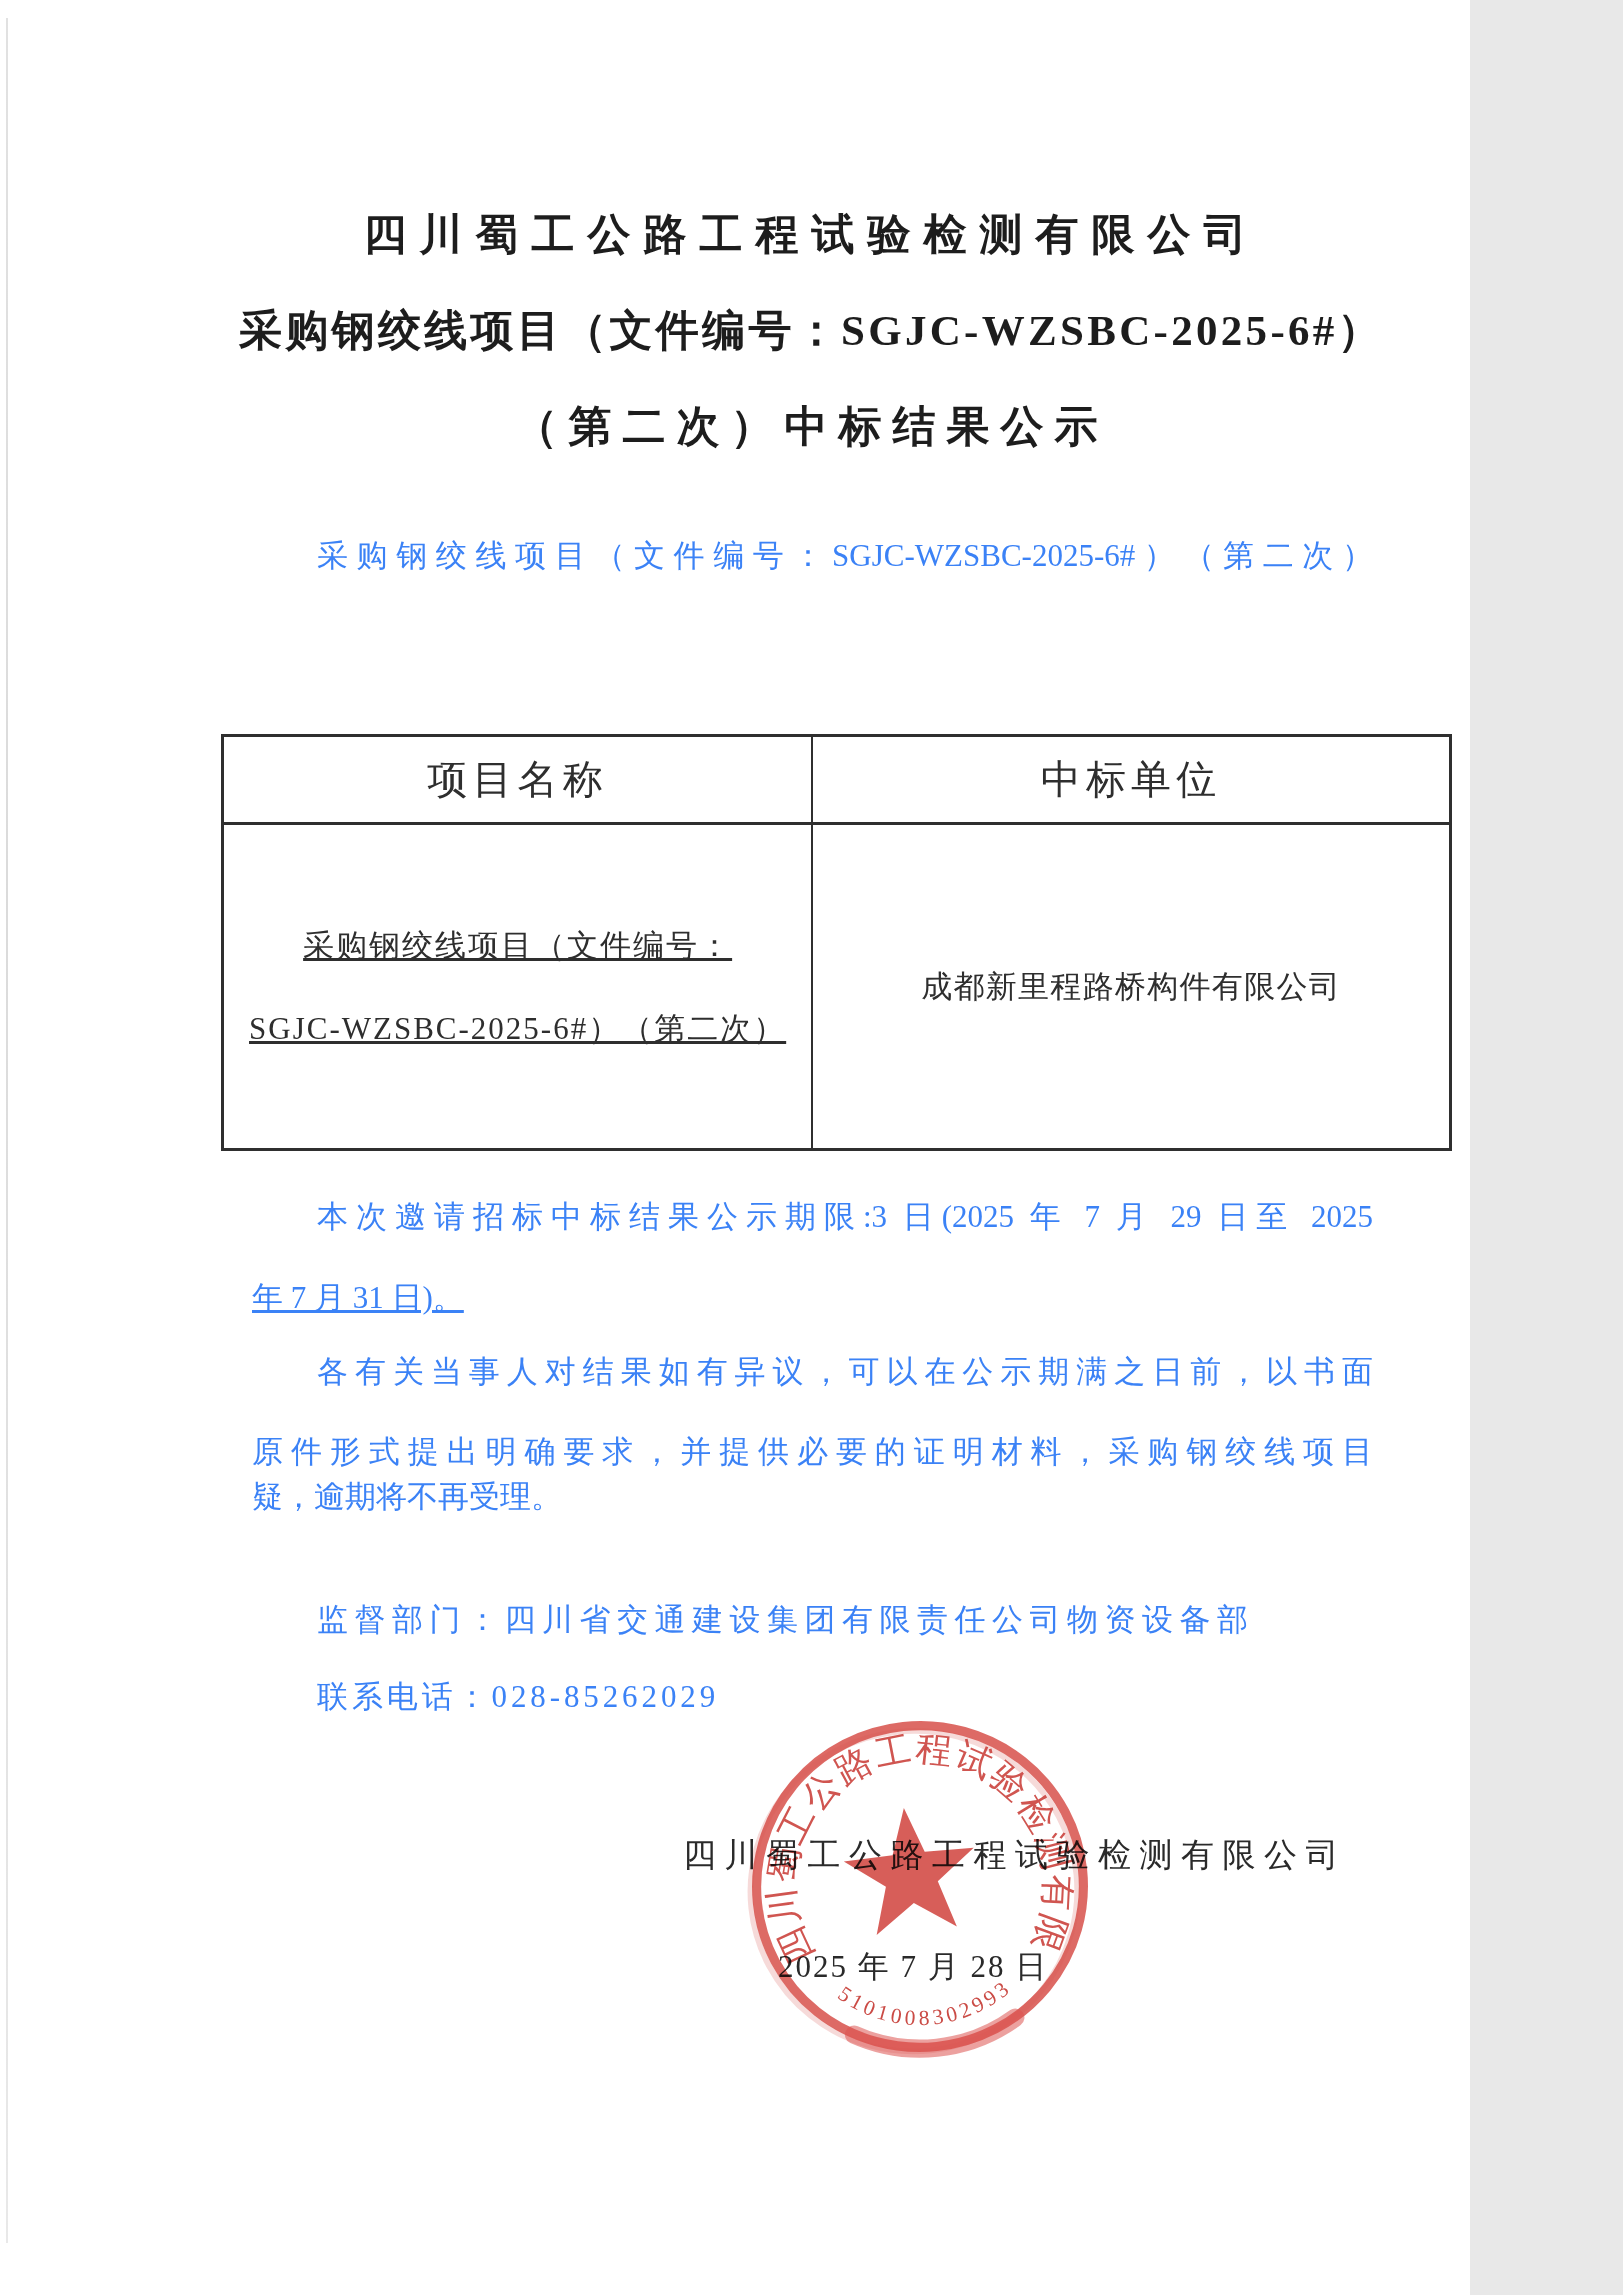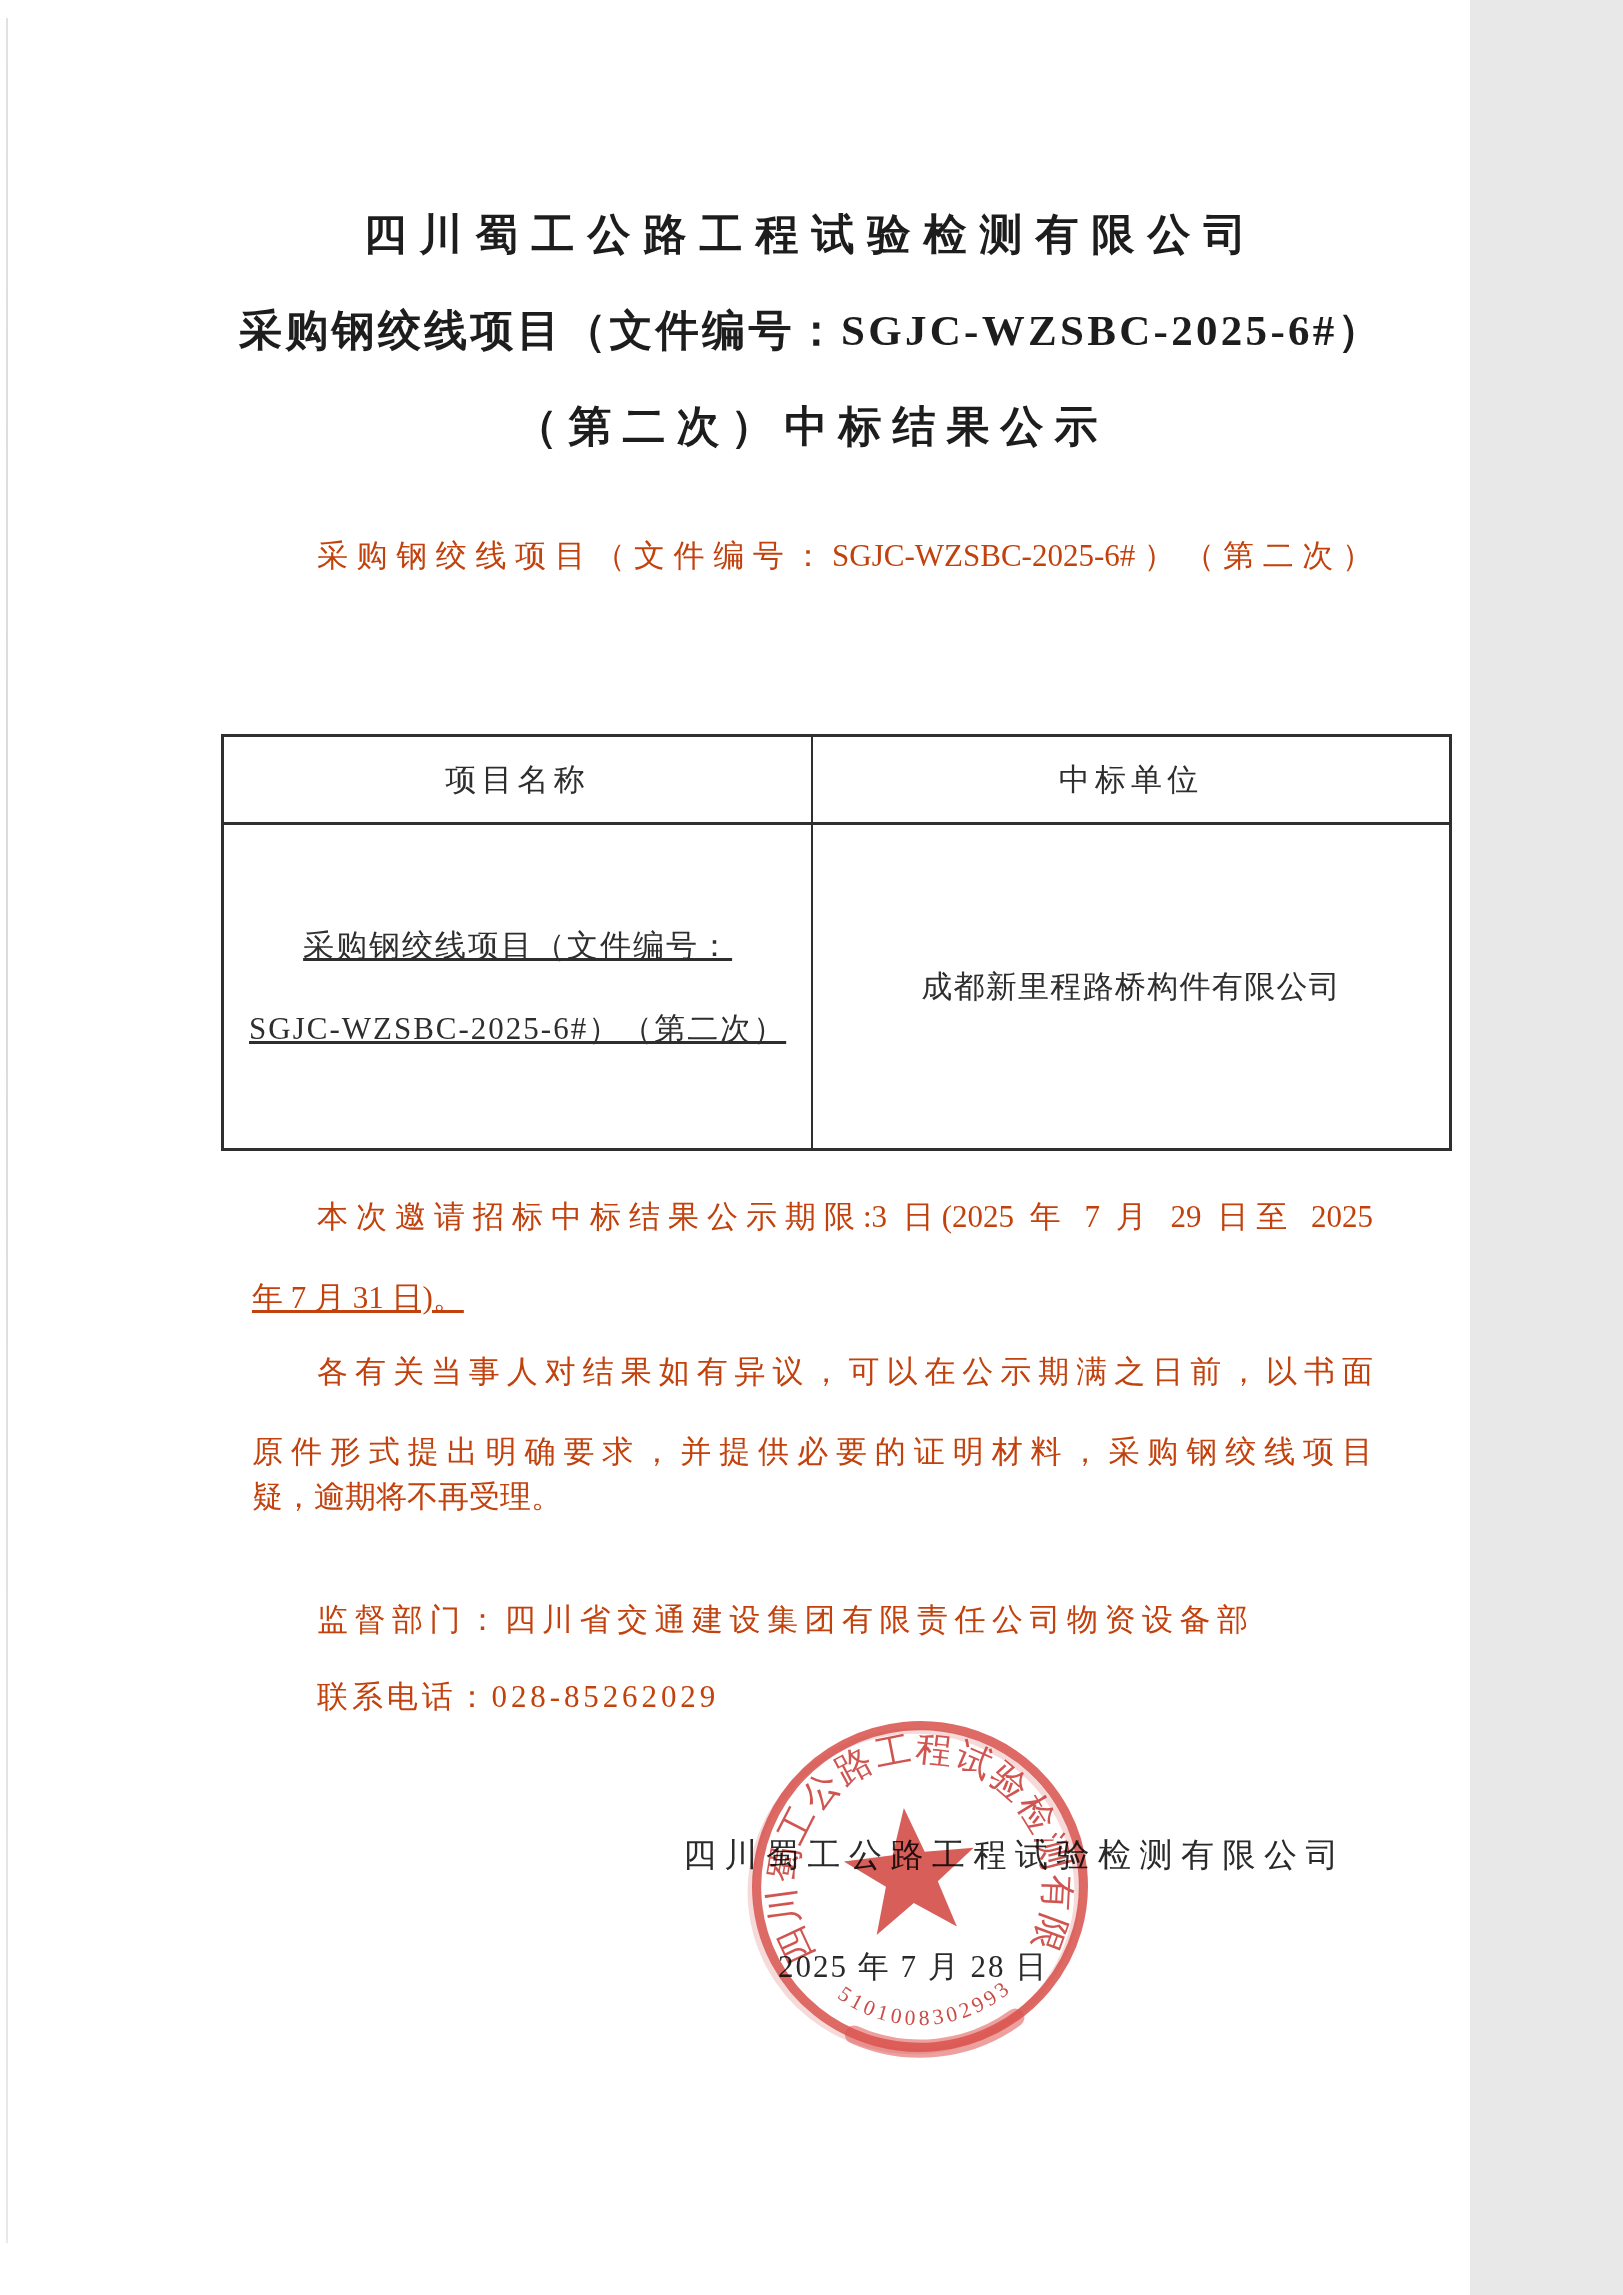--- a/index.html
+++ b/index.html
@@ -21,36 +21,36 @@
     position:absolute;left:157px;top:187px;width:1309px;
     text-align:center;font-weight:bold;color:#1d1d1d;
     font-size:43px;line-height:96px;white-space:nowrap;
   }
   .title-l1{letter-spacing:13px;}
   .title-l2{letter-spacing:3.3px;}
   .title-l3{letter-spacing:11px;}
   .bodyline{
     position:absolute;left:252px;width:1121px;
     font-size:31px;line-height:82px;height:82px;
-    color:#c2410c;white-space:nowrap;
+    color:#3b82f6;white-space:nowrap;
   }
   .jfull{white-space:normal;text-align:justify;text-align-last:justify;}
   .indent{text-indent:65px;}
   
   .result-table{
     position:absolute;left:221px;top:734px;width:1231px;height:417px;
     border:3.3px solid #2f2f2f;box-sizing:border-box;
     display:flex;flex-direction:column;
   }
   .t-header{display:flex;height:85px;border-bottom:3.9px solid #2f2f2f;}
   .t-body{display:flex;flex:1;}
   .t-cell-left{width:48.1%;border-right:2.6px solid #2f2f2f;box-sizing:border-box;
     display:flex;flex-direction:column;align-items:center;justify-content:center;}
   .t-cell-right{width:51.9%;display:flex;flex-direction:column;align-items:center;justify-content:center;}
-  .t-head-text{font-size:31px;letter-spacing:5.2px;color:#2e2e2e;}
+  .t-head-text{font-size:40px;letter-spacing:5.2px;color:#2e2e2e;}
   .t-proj-ln{font-size:31px;line-height:83px;letter-spacing:2px;color:#2e2e2e;white-space:nowrap;text-decoration:underline;}
   .t-winner{font-size:31px;letter-spacing:1.3px;color:#2e2e2e;white-space:nowrap;}
   .sv-line{letter-spacing:6.5px;}
   .ph-line{letter-spacing:3.9px;}
   
   .sig-company{
     position:absolute;left:683px;top:1833px;
     font-size:33px;letter-spacing:8.5px;color:#2a2a2a;white-space:nowrap;z-index:2;
   }
   .sig-date{

